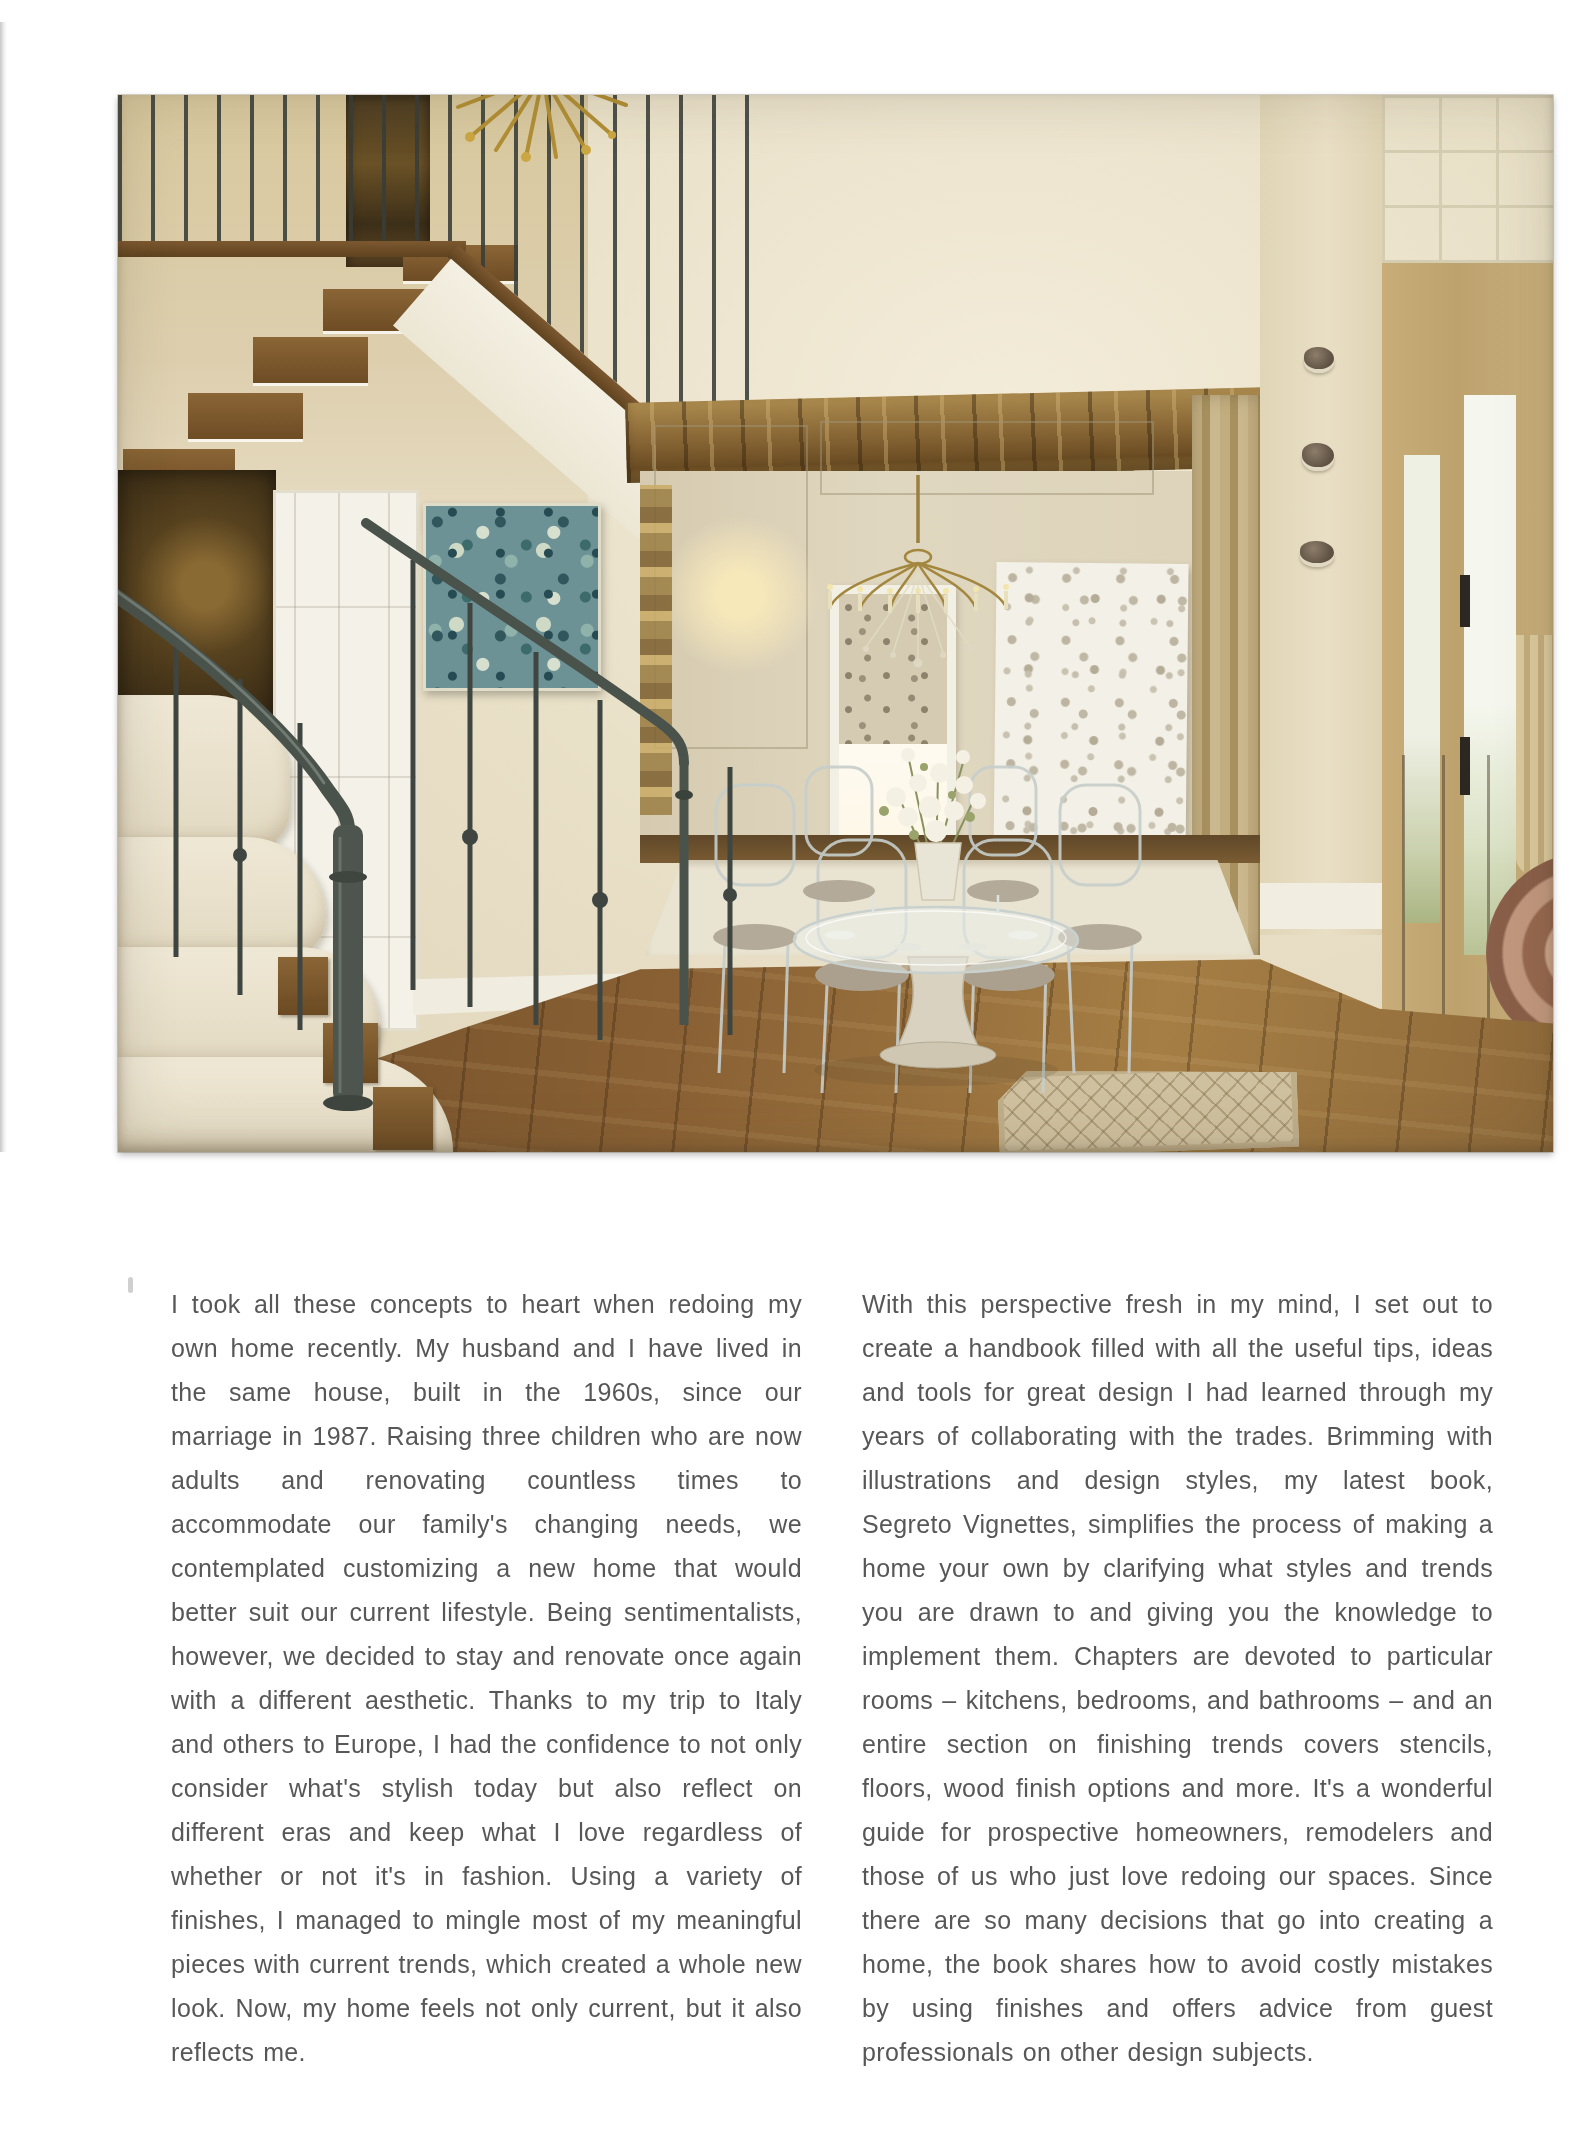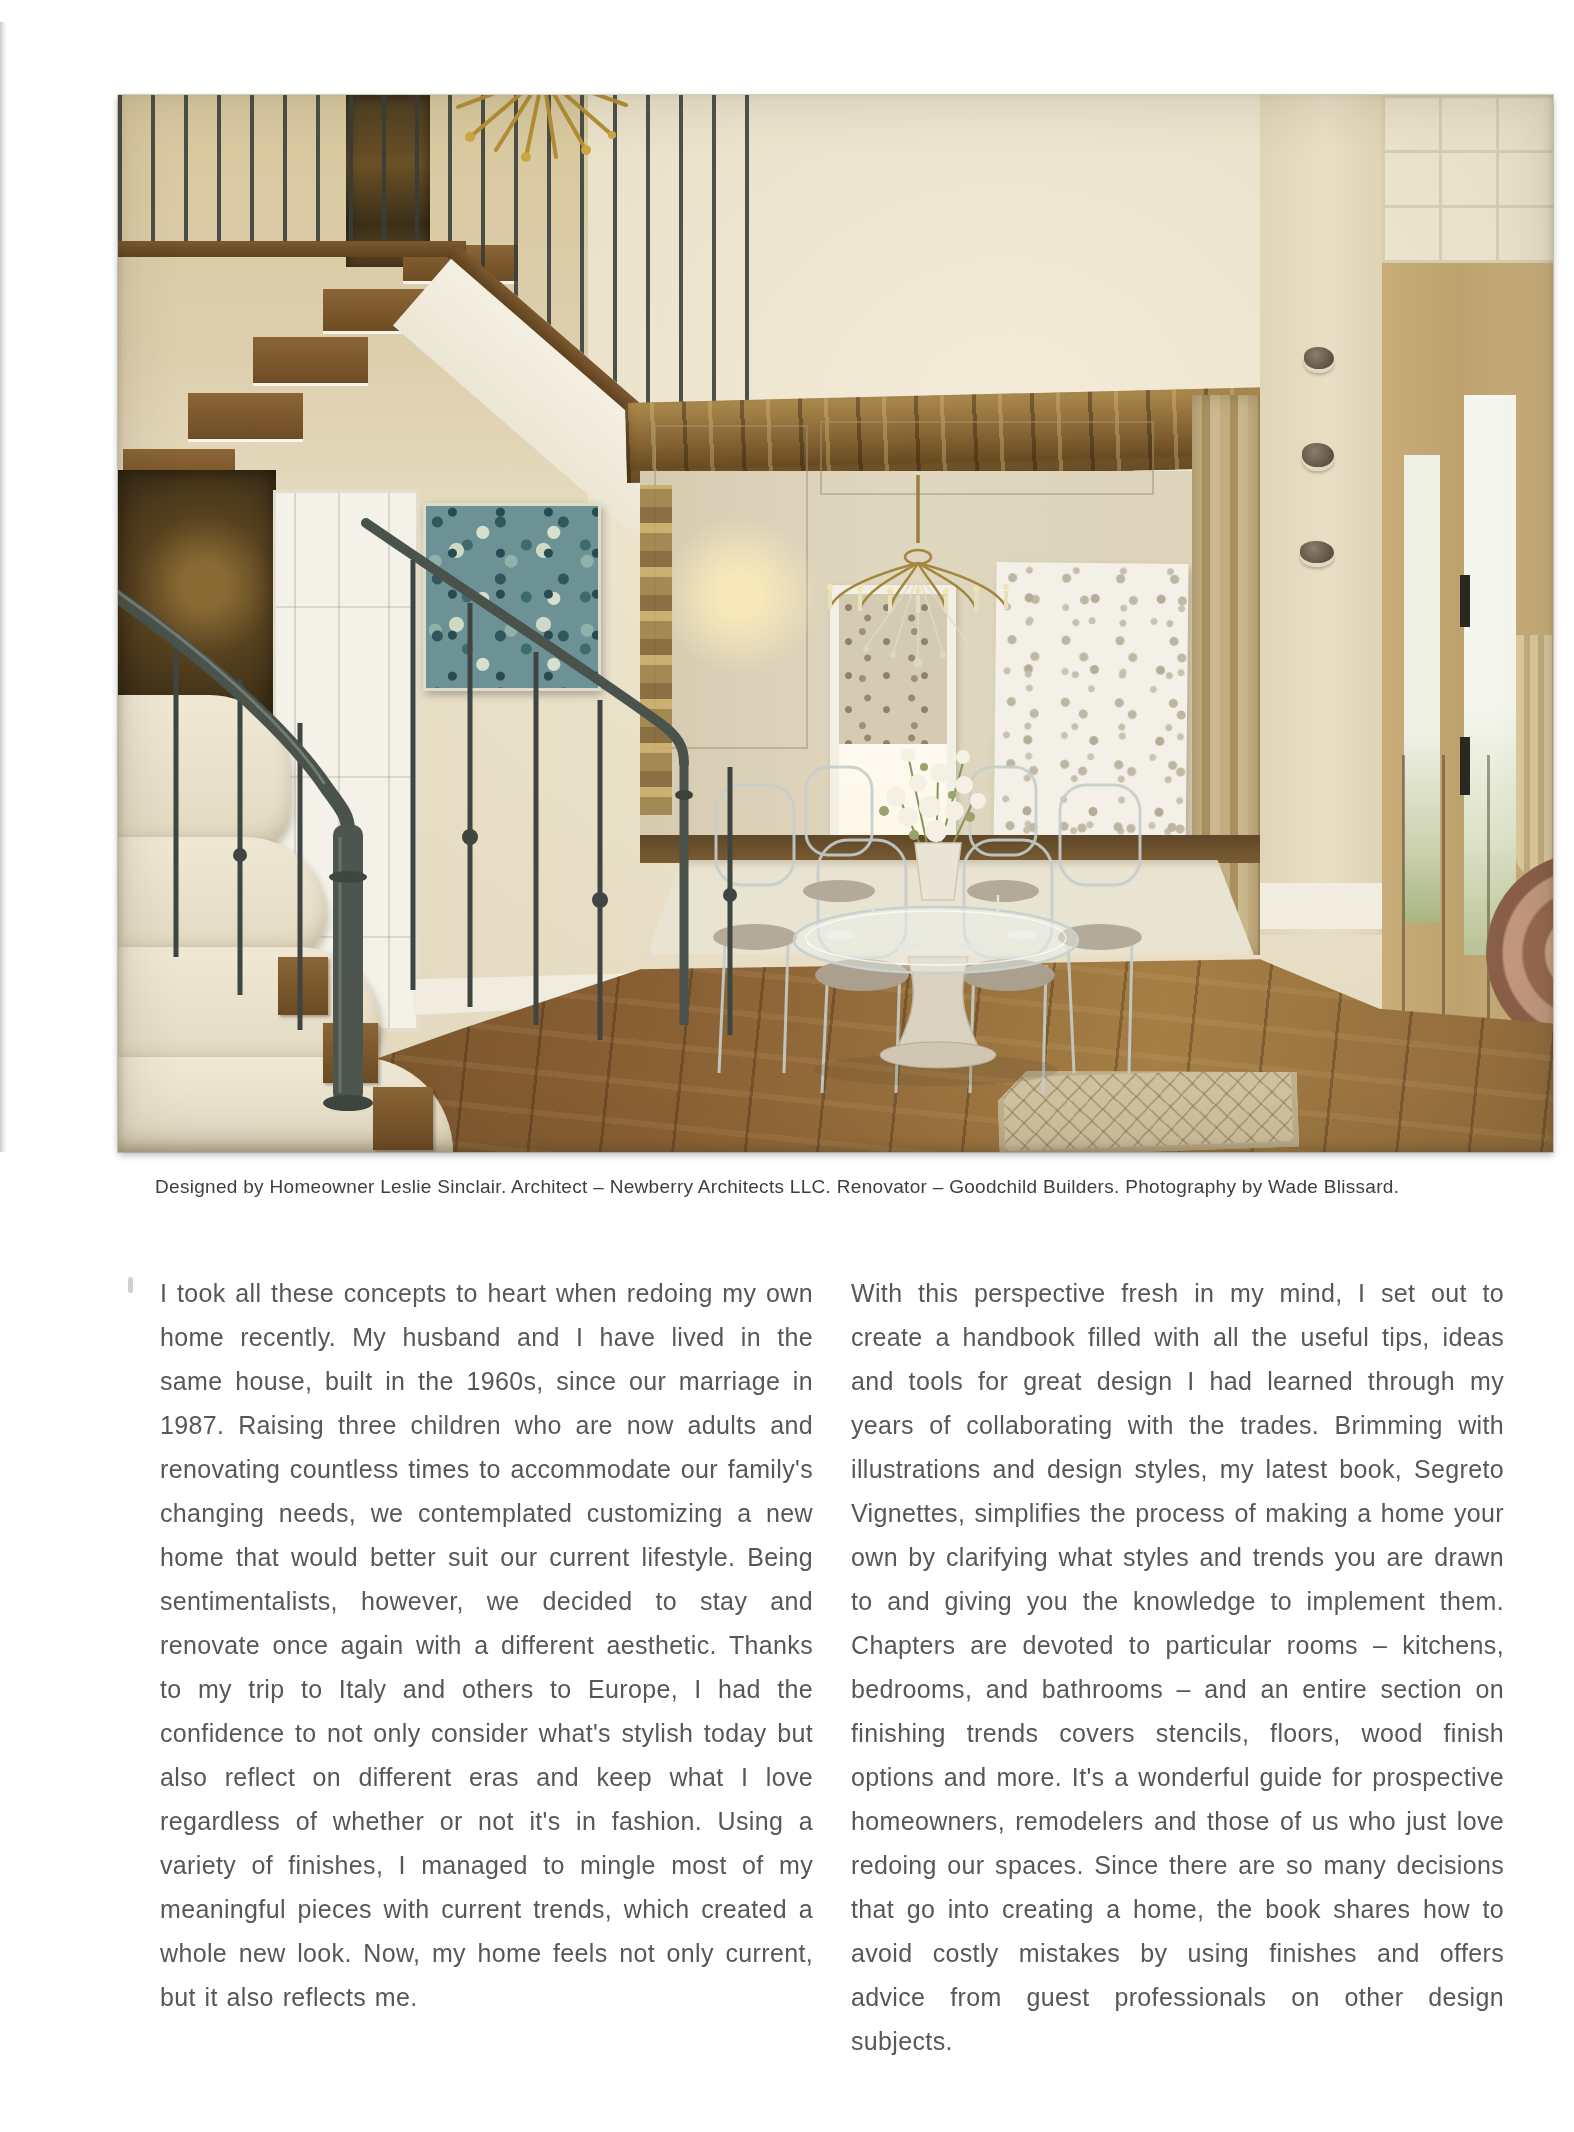--- a/index.html
+++ b/index.html
@@ -156,21 +156,21 @@
   .stub.b3{left:255px;top:992px;width:60px;height:63px;}
 
   .overlay-svg{left:0;top:0;width:1435px;height:1057px;pointer-events:none;}
   .vignette{left:0;top:0;width:100%;height:100%;
       box-shadow:inset 0 0 60px rgba(70,60,40,.18), inset 0 -4px 10px rgba(60,50,35,.25);}
 
   
   .caption{position:absolute;left:155px;top:1174px;width:1330px;margin:0;
       font-size:19px;line-height:26px;letter-spacing:.3px;color:#3e3e3e;font-weight:400;}
   .columns{position:absolute;left:155px;top:1266px;width:1354px;display:flex;gap:28px;}
-  .col{margin:5px;width:663px;font-size:25px;line-height:44px;letter-spacing:.35px;word-spacing:1.5px;
+  .col{margin:16px;width:663px;font-size:25px;line-height:44px;letter-spacing:.35px;word-spacing:1.5px;
       color:#575757;text-align:justify;font-weight:300;}
 </style>
 </head>
 <body>
 
 <div class="page">
   <div class="page-edge"></div>
   <div class="print-mark"></div>
 
   <figure class="photo">
@@ -398,19 +398,18 @@
 
         <rect x="215" y="730" width="30" height="278" rx="10" fill="#4d554e"></rect>
         <line x1="222" y1="742" x2="222" y2="998" stroke="#7c867d" stroke-width="3" opacity=".6"></line>
         <ellipse cx="230" cy="782" rx="19" ry="6" fill="#3e463f"></ellipse>
         <ellipse cx="230" cy="1008" rx="25" ry="8" fill="#3e463f"></ellipse>
       </g>
     </svg>
     <div class="vignette"></div>
   </figure>
 
-  <p class="caption">Designed by Homeowner Leslie Sinclair. Architect – Newberry Architects LLC. Renovator – Goodchild Builders. Photography by Wade Blissard.</p>
 
   <div class="columns">
     <p class="col">I took all these concepts to heart when redoing my own home recently. My husband and I have lived in the same house, built in the 1960s, since our marriage in 1987. Raising three children who are now adults and renovating countless times to accommodate our family's changing needs, we contemplated customizing a new home that would better suit our current lifestyle. Being sentimentalists, however, we decided to stay and renovate once again with a different aesthetic. Thanks to my trip to Italy and others to Europe, I had the confidence to not only consider what's stylish today but also reflect on different eras and keep what I love regardless of whether or not it's in fashion. Using a variety of finishes, I managed to mingle most of my meaningful pieces with current trends, which created a whole new look. Now, my home feels not only current, but it also reflects me.</p>
     <p class="col">With this perspective fresh in my mind, I set out to create a handbook filled with all the useful tips, ideas and tools for great design I had learned through my years of collaborating with the trades. Brimming with illustrations and design styles, my latest book, Segreto Vignettes, simplifies the process of making a home your own by clarifying what styles and trends you are drawn to and giving you the knowledge to implement them. Chapters are devoted to particular rooms – kitchens, bedrooms, and bathrooms – and an entire section on finishing trends covers stencils, floors, wood finish options and more. It's a wonderful guide for prospective homeowners, remodelers and those of us who just love redoing our spaces. Since there are so many decisions that go into creating a home, the book shares how to avoid costly mistakes by using finishes and offers advice from guest professionals on other design subjects.</p>
   </div>
 </div>
 
 </body></html>

